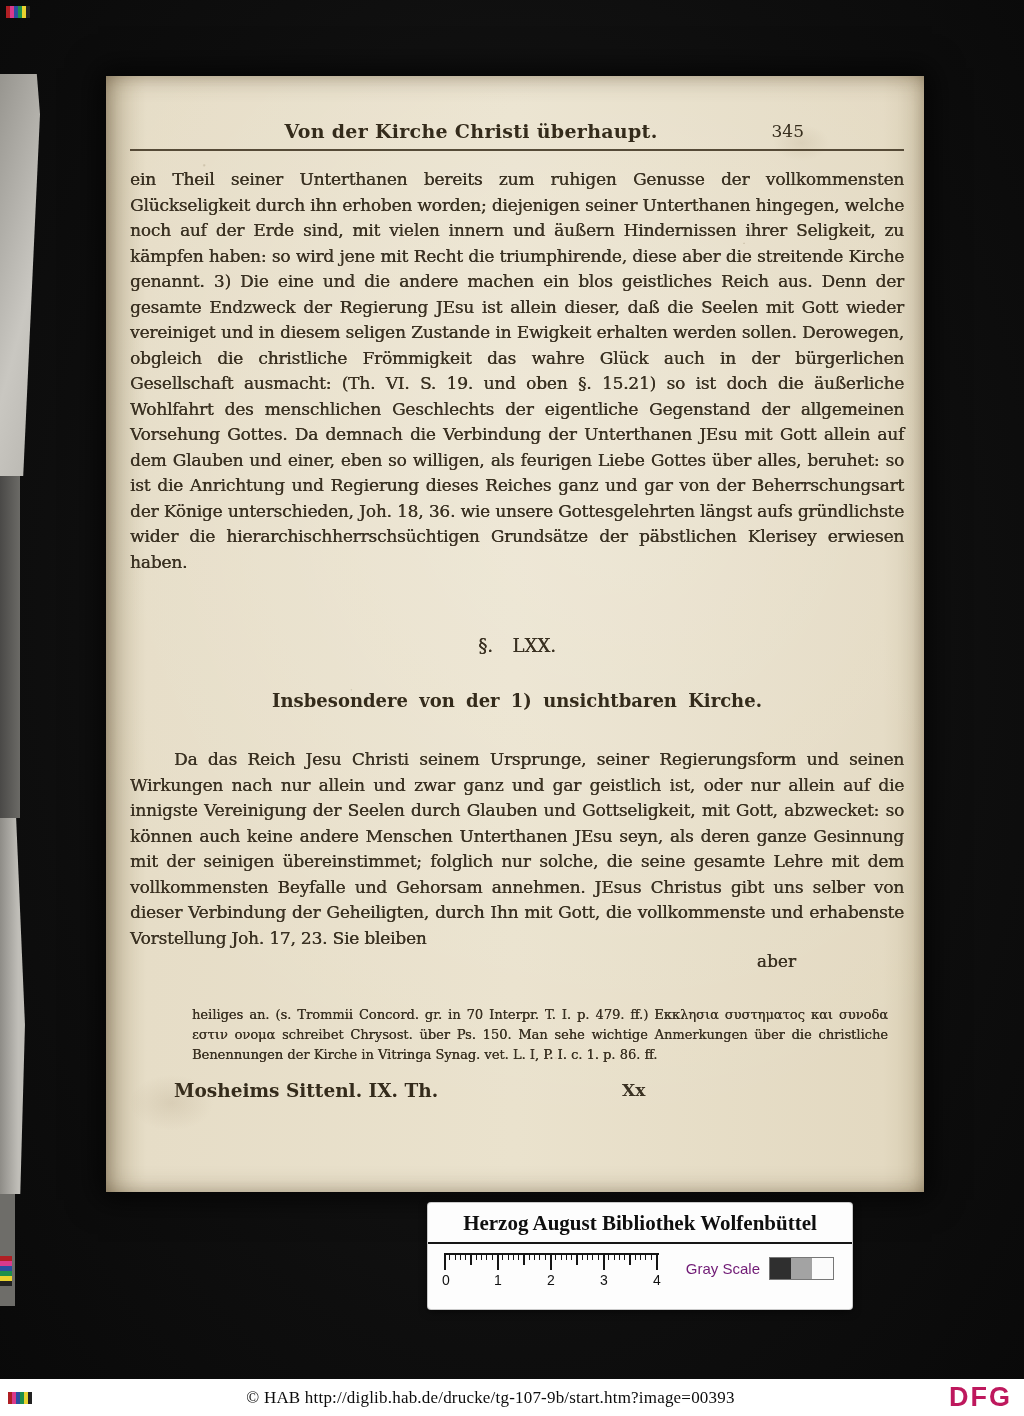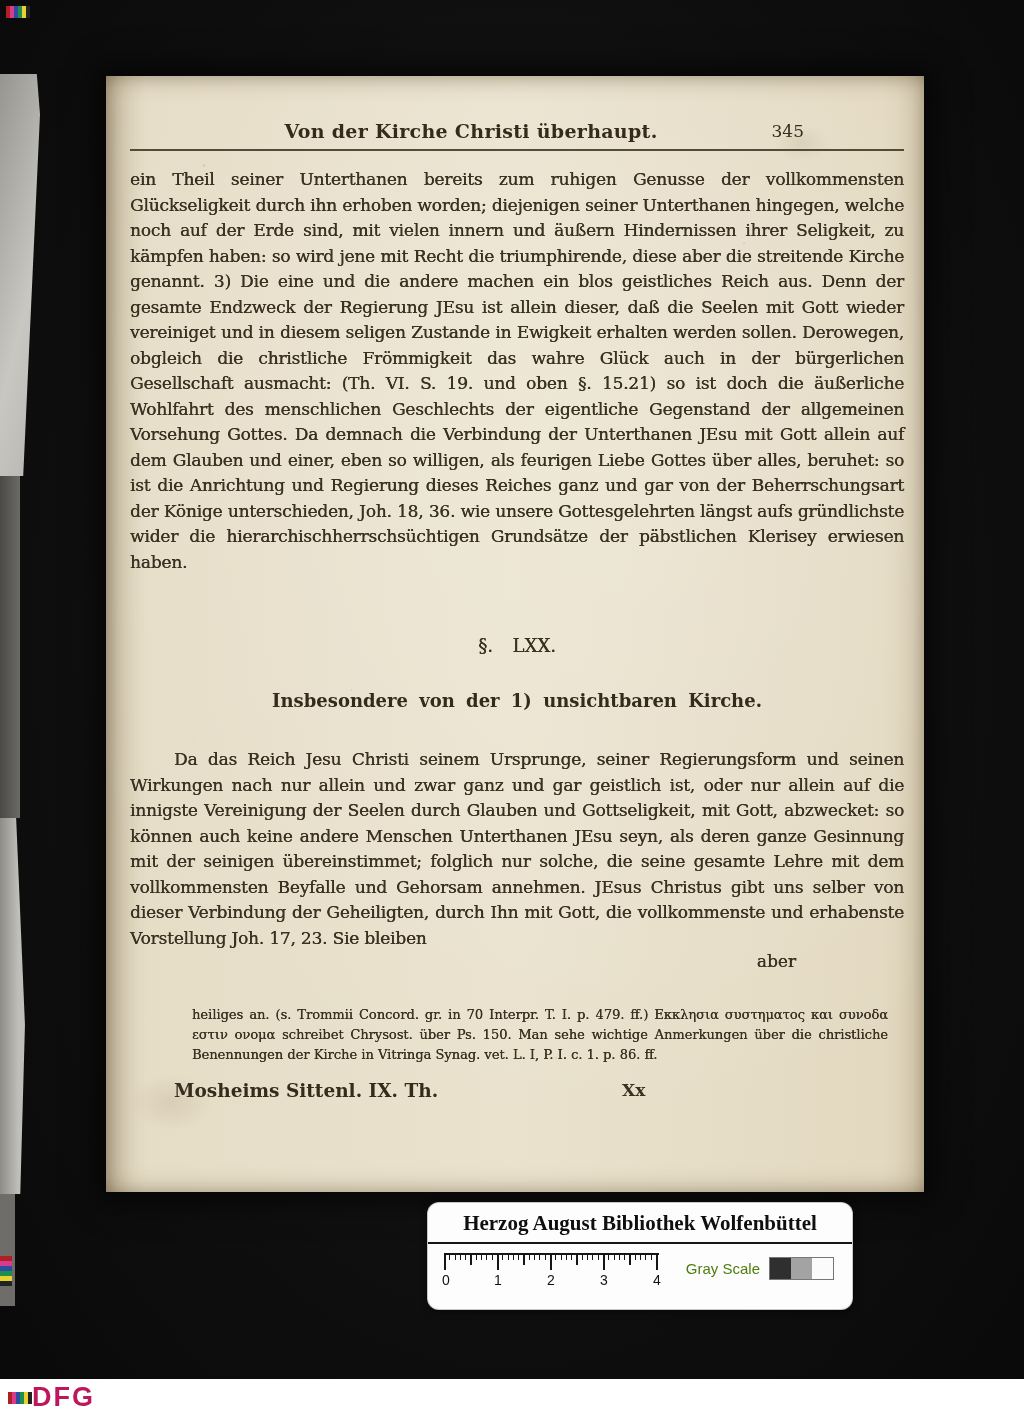--- a/index.html
+++ b/index.html
@@ -70,42 +70,42 @@
   .catchword-line{text-align:right;padding-right:108px;font-size:17px;
     text-shadow:.3px 0 0 currentColor;}
   .footnote{margin:34px 16px 0 62px;text-align:justify;font-size:13px;line-height:1.52;
     text-shadow:.2px 0 0 currentColor;}
   .signature-row{position:relative;margin-top:16px;height:28px;}
   .sig-title{position:absolute;left:44px;font-weight:bold;font-size:18.5px;color:#342b1b;}
   .sig-catch{position:absolute;left:492px;font-weight:bold;font-size:17px;}
 
   
   .plaque{position:absolute;left:428px;top:1203px;width:424px;height:106px;box-sizing:border-box;
-    background:#fdfdfd;border-radius:11px;box-shadow:0 0 0 1px #c9c9c9, 0 2px 8px rgba(0,0,0,.6);}
+    background:#fdfdfd;border-radius:3px;box-shadow:0 0 0 1px #c9c9c9, 0 2px 8px rgba(0,0,0,.6);}
   .plaque-title{font-family:"Liberation Serif",serif;font-weight:bold;font-size:21px;color:#0f0f0f;
     text-align:center;padding:8px 8px 6px;border-bottom:2px solid #161616;}
   .plaque-row{display:flex;justify-content:space-between;align-items:center;padding:9px 18px 4px 16px;}
   .ruler-ticks{width:224px;height:17px;position:relative;
     background-image:
       repeating-linear-gradient(to right,#151515 0 1.6px, transparent 1.6px 53px),
       repeating-linear-gradient(to right,#151515 0 1.2px, transparent 1.2px 26.5px),
       repeating-linear-gradient(to right,#151515 0 1px, transparent 1px 5.3px);
     background-size:215px 17px,215px 12px,215px 7px;
     background-repeat:no-repeat;background-position:top left;}
   .ruler-ticks::before{content:"";position:absolute;left:0;right:9px;top:0;height:2px;background:#151515;}
   .ruler-numbers{position:relative;width:224px;height:17px;margin-top:2px;
     font-family:"Liberation Sans",sans-serif;font-size:14px;color:#111;}
   .ruler-numbers span{position:absolute;transform:translateX(-50%);}
   .ruler-numbers span:nth-child(1){left:2px;}
   .ruler-numbers span:nth-child(2){left:54px;}
   .ruler-numbers span:nth-child(3){left:107px;}
   .ruler-numbers span:nth-child(4){left:160px;}
   .ruler-numbers span:nth-child(5){left:213px;}
   .grayscale{display:flex;align-items:center;gap:9px;margin-top:-6px;}
-  .grayscale-label{font-family:"Liberation Sans",sans-serif;font-size:15px;color:#4d7c0f;}
+  .grayscale-label{font-family:"Liberation Sans",sans-serif;font-size:15px;color:#701a75;}
   .swatches{display:flex;border:1px solid #777;}
   .sw{width:21px;height:21px;display:block;}
   .sw1{background:#2f2f2f;}
   .sw2{background:#a3a3a3;}
   .sw3{background:#fbfbfb;}
 
   
   .footer{position:absolute;left:0;bottom:0;width:1024px;height:37px;background:#fff;
     display:flex;align-items:center;box-sizing:border-box;padding:0 12px 0 6px;}
   .footer-text{flex:1;text-align:center;font-family:"Liberation Serif",serif;font-size:17px;
@@ -190,16 +190,17 @@
 
   <div class="footer">
     <div class="colorbar colorbar-footer">
       <i></i>
         <i></i>
         <i></i>
         <i></i>
         <i></i>
         <i></i>
     </div>
+    <div class="footer-text">© HAB http://diglib.hab.de/drucke/tg-107-9b/start.htm?image=00393</div>
     <div class="dfg">DFG</div>
   </div>
 
 </div>
 
 </body></html>

